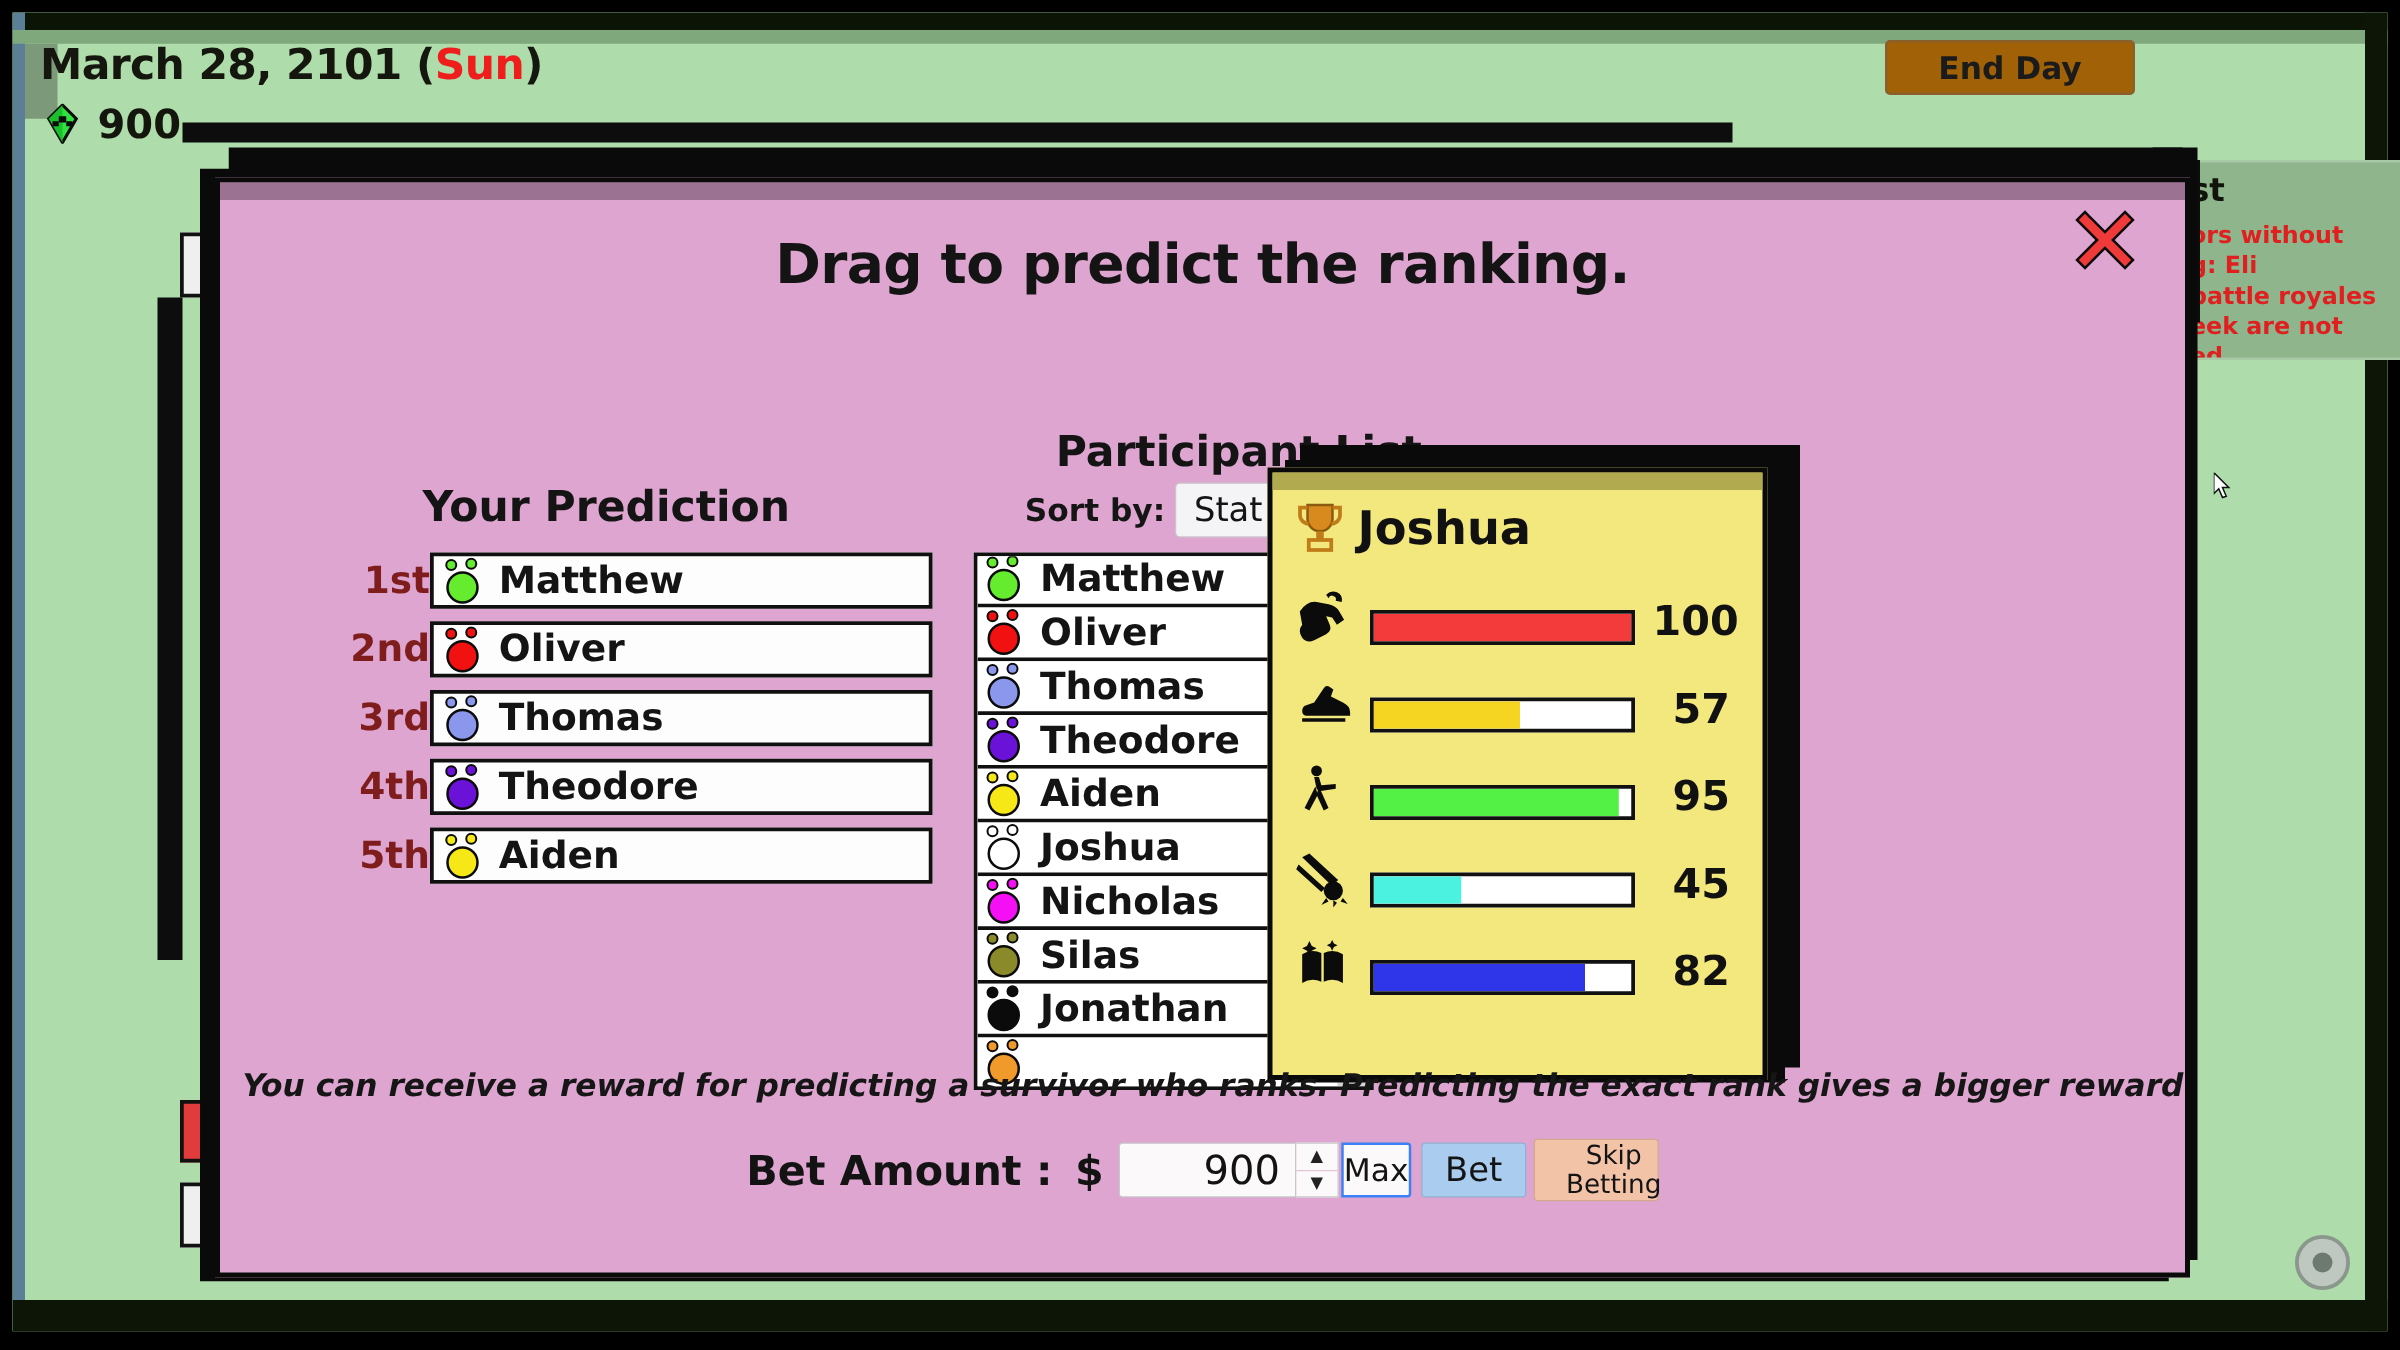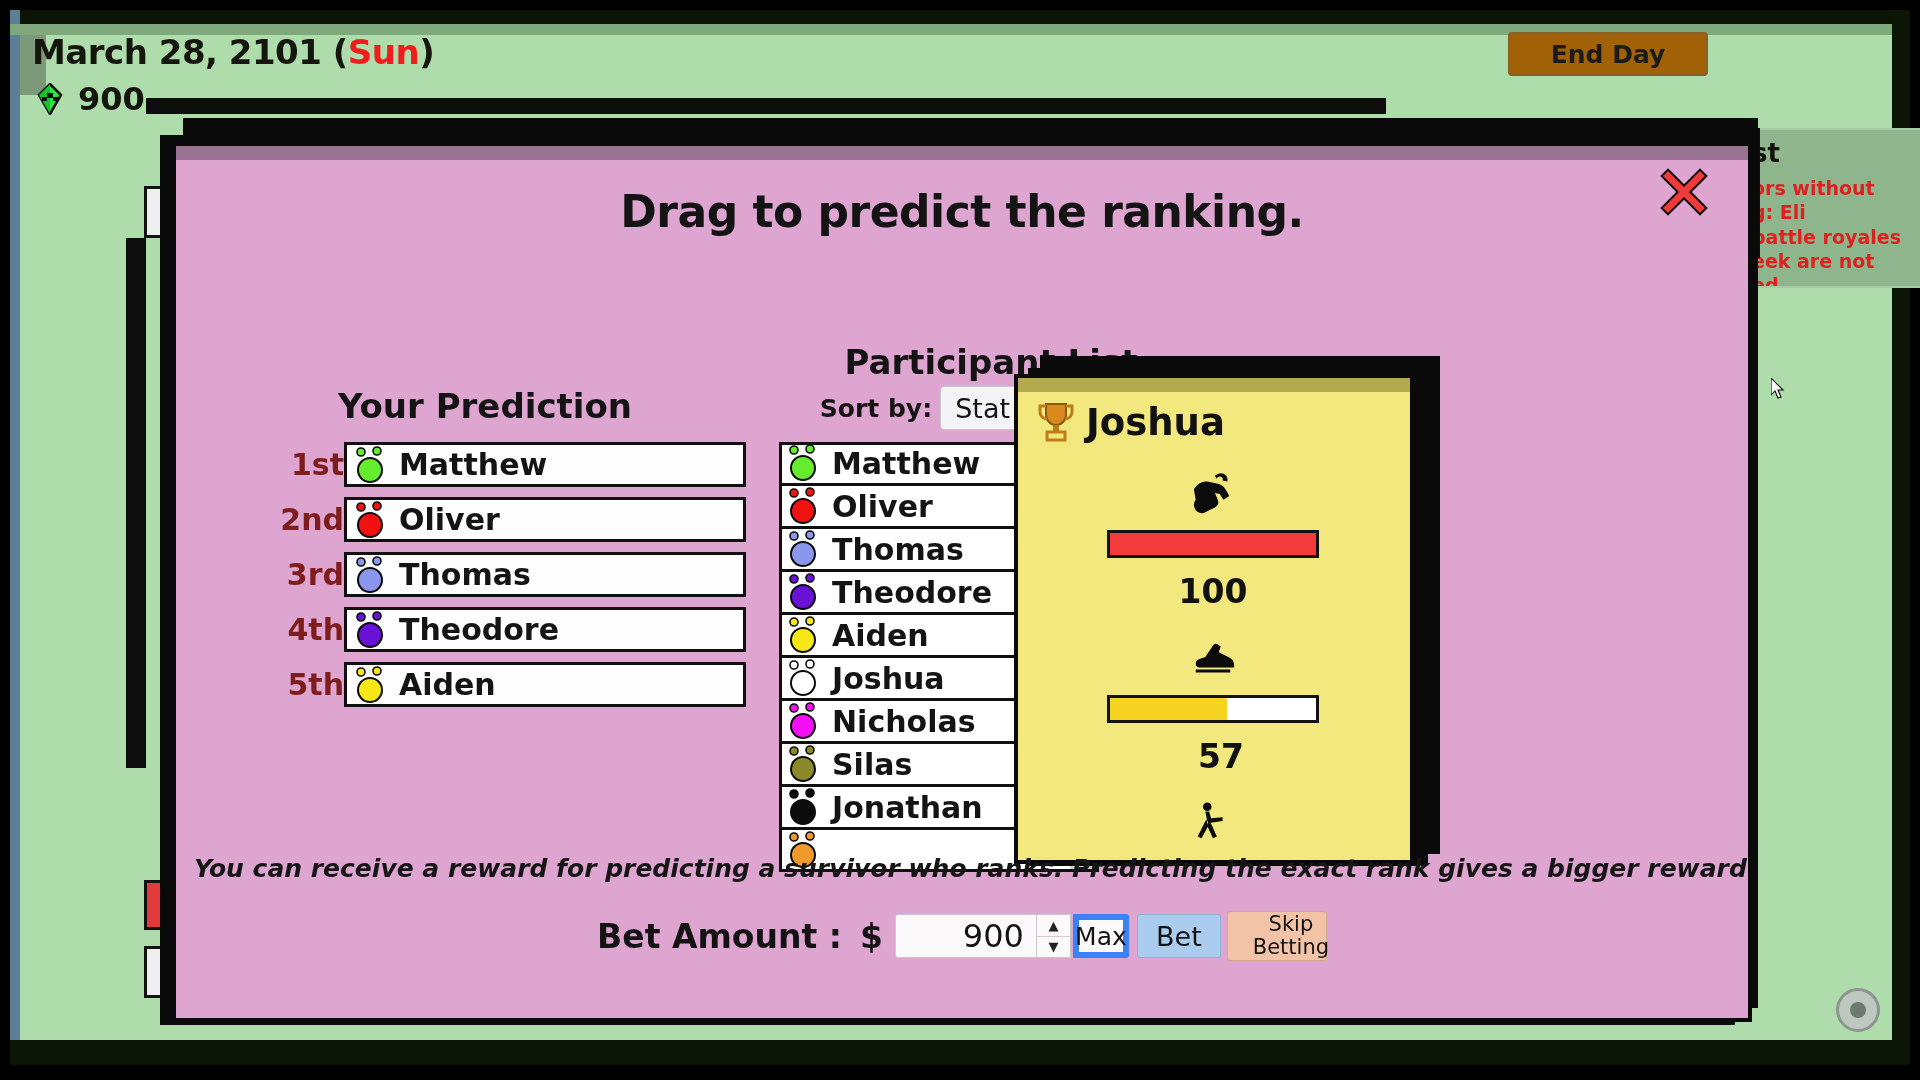--- a/index.html
+++ b/index.html
@@ -246,23 +246,22 @@
   }
   .card-head {
     display: flex; align-items: center; gap: 10px;
     padding: 22px 0 0 18px;
   }
   .trophy-icon { width: 40px; height: 44px; display:block; flex:none; }
   .card-name { font-size: 37px; font-weight: 700; color: #111; }
 
   .stat-list { margin-top: 26px; padding: 0 20px 0 18px; }
   .stat-row {
-    display: flex; align-items: center; gap: 14px;
+    display: flex; align-items: flex-end; gap: 14px;
     margin-bottom: 24px;
-    flex-direction: column;
   }
   .stat-icon { width: 46px; height: 46px; flex: none; display:block; }
   .stat-bar {
     flex: none;
     width: 212px; height: 28px;
     background: #ffffff;
     border: 3px solid #111;
     position: relative;
     overflow: hidden;
   }
@@ -308,21 +307,21 @@
     cursor: pointer;
   }
   .spin-up, .spin-dn {
     flex: 1; display: flex; align-items: center; justify-content: center;
     font-size: 13px; color: #222;
   }
   .spin-up { border-bottom: 1px solid #e2c5d6; }
   .btn-max {
     width: 56px; height: 44px;
     background: #fbf9fa;
-    border: 6px solid #3b82f6;
+    border: 2px solid #3b82f6;
     border-radius: 0 3px 3px 0;
     display: flex; align-items: center; justify-content: center;
     font-size: 25px; color: #141414;
     margin-left: 2px;
     cursor: pointer;
   }
   .btn-bet {
     width: 84px; height: 44px;
     background: #aaccee;
     border: 1px solid #8fb2d0;

